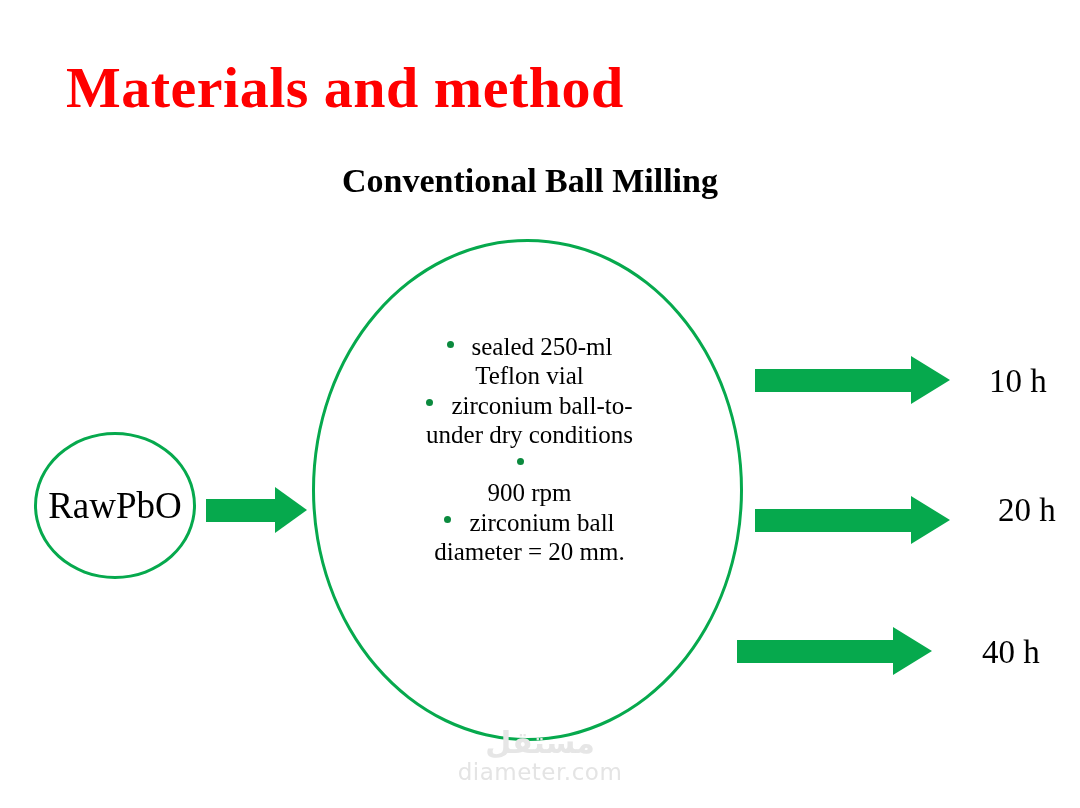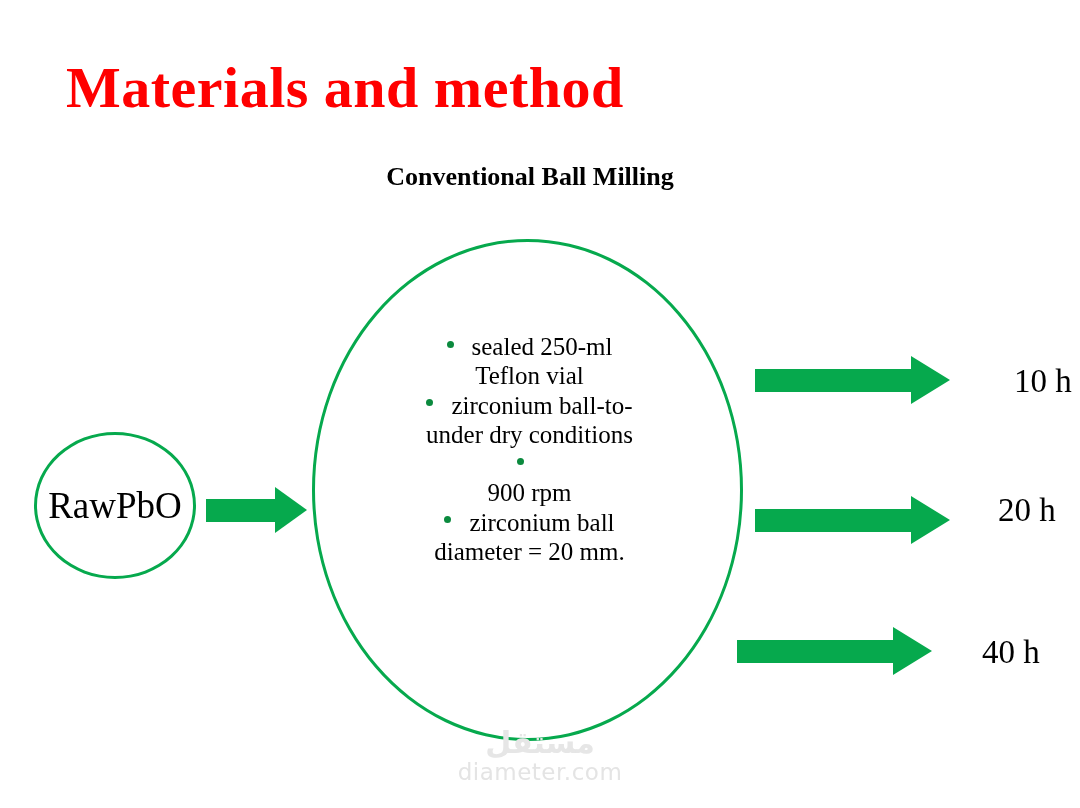--- a/index.html
+++ b/index.html
@@ -29,21 +29,21 @@
     line-height: 1.1;
   }
 
   
   #subtitle {
     position: absolute;
     left: 0;
     top: 162px;
     width: 1060px;
     text-align: center;
-    font-size: 26px;
+    font-size: 34px;
     font-weight: bold;
     color: #000000;
     white-space: nowrap;
   }
 
   
   #source-circle {
     position: absolute;
     left: 34px;
     top: 432px;
@@ -135,21 +135,21 @@
   #arrow-out-2 { left: 755px; top: 496px; }
   #arrow-out-3 { left: 737px; top: 627px; }
 
   
   .out-label {
     position: absolute;
     font-size: 33px;
     color: #000000;
     white-space: nowrap;
   }
-  #label-10h { left: 1014px; top: 363px; }
+  #label-10h { left: 989px; top: 363px; }
   #label-20h { left: 982px; top: 492px; margin-left: 16px; }
   #label-40h { left: 982px; top: 634px; }
 
   
   #watermark {
     position: absolute;
     left: 0;
     top: 728px;
     width: 1080px;
     text-align: center;

